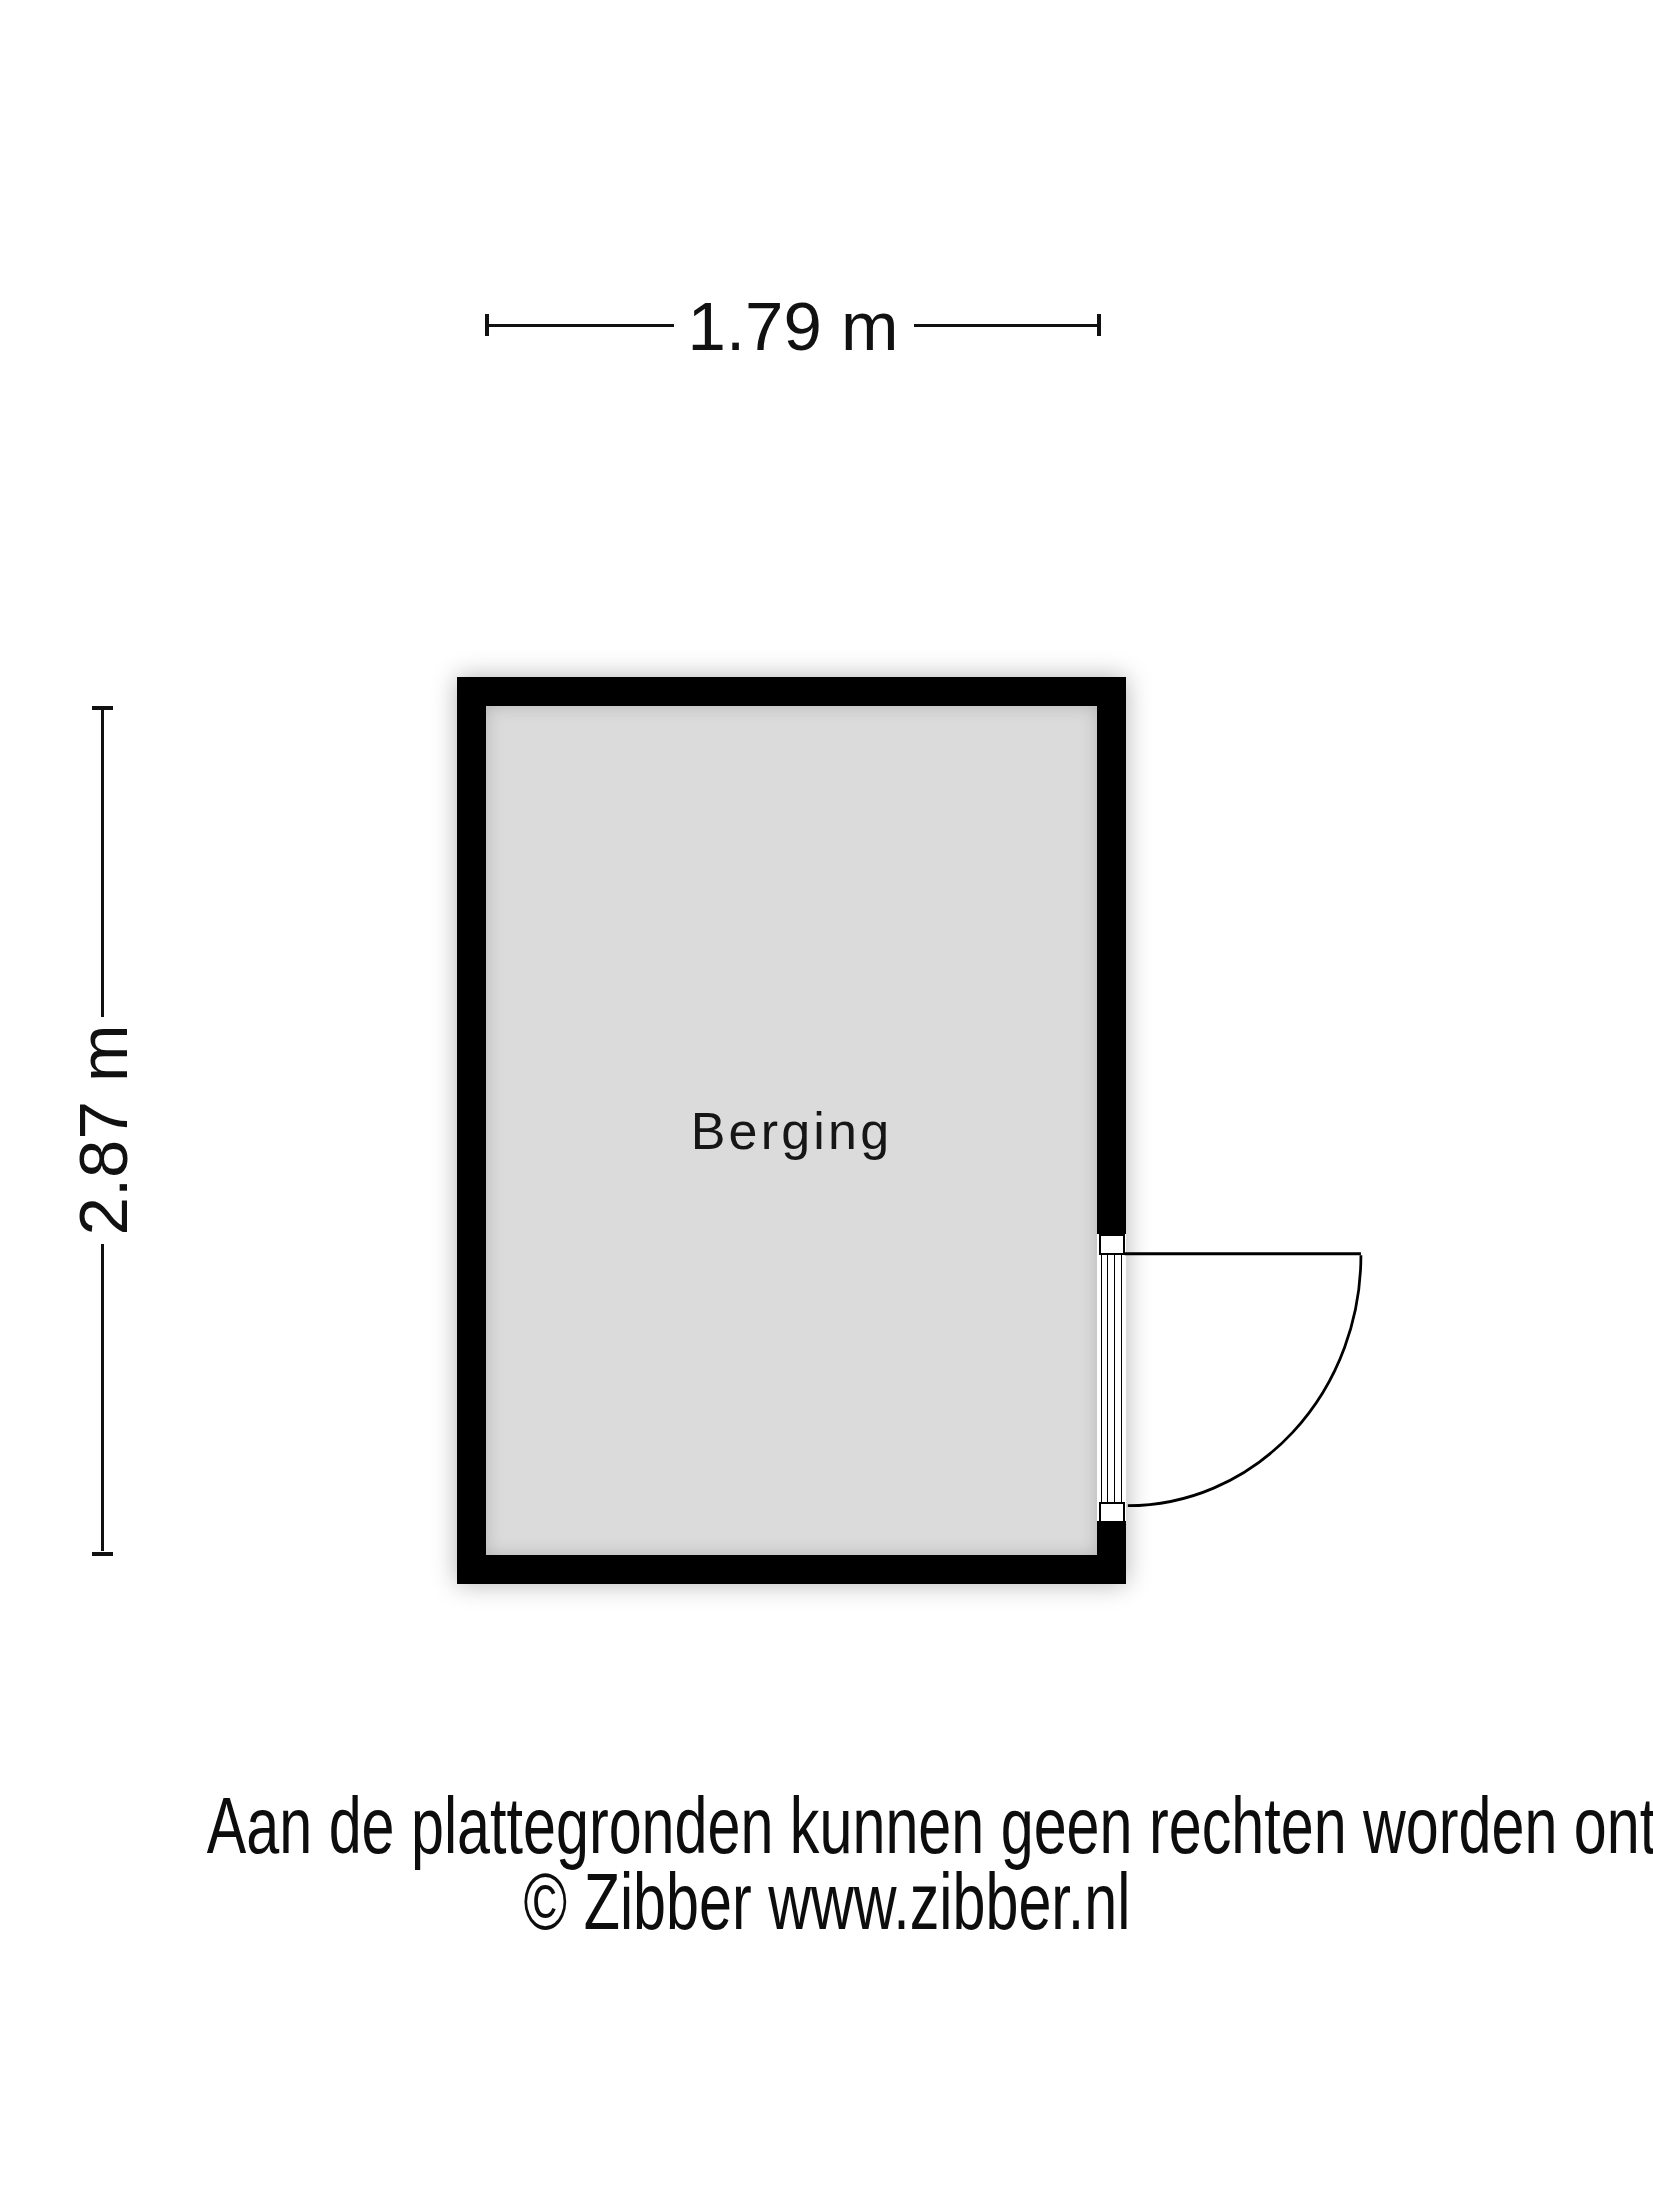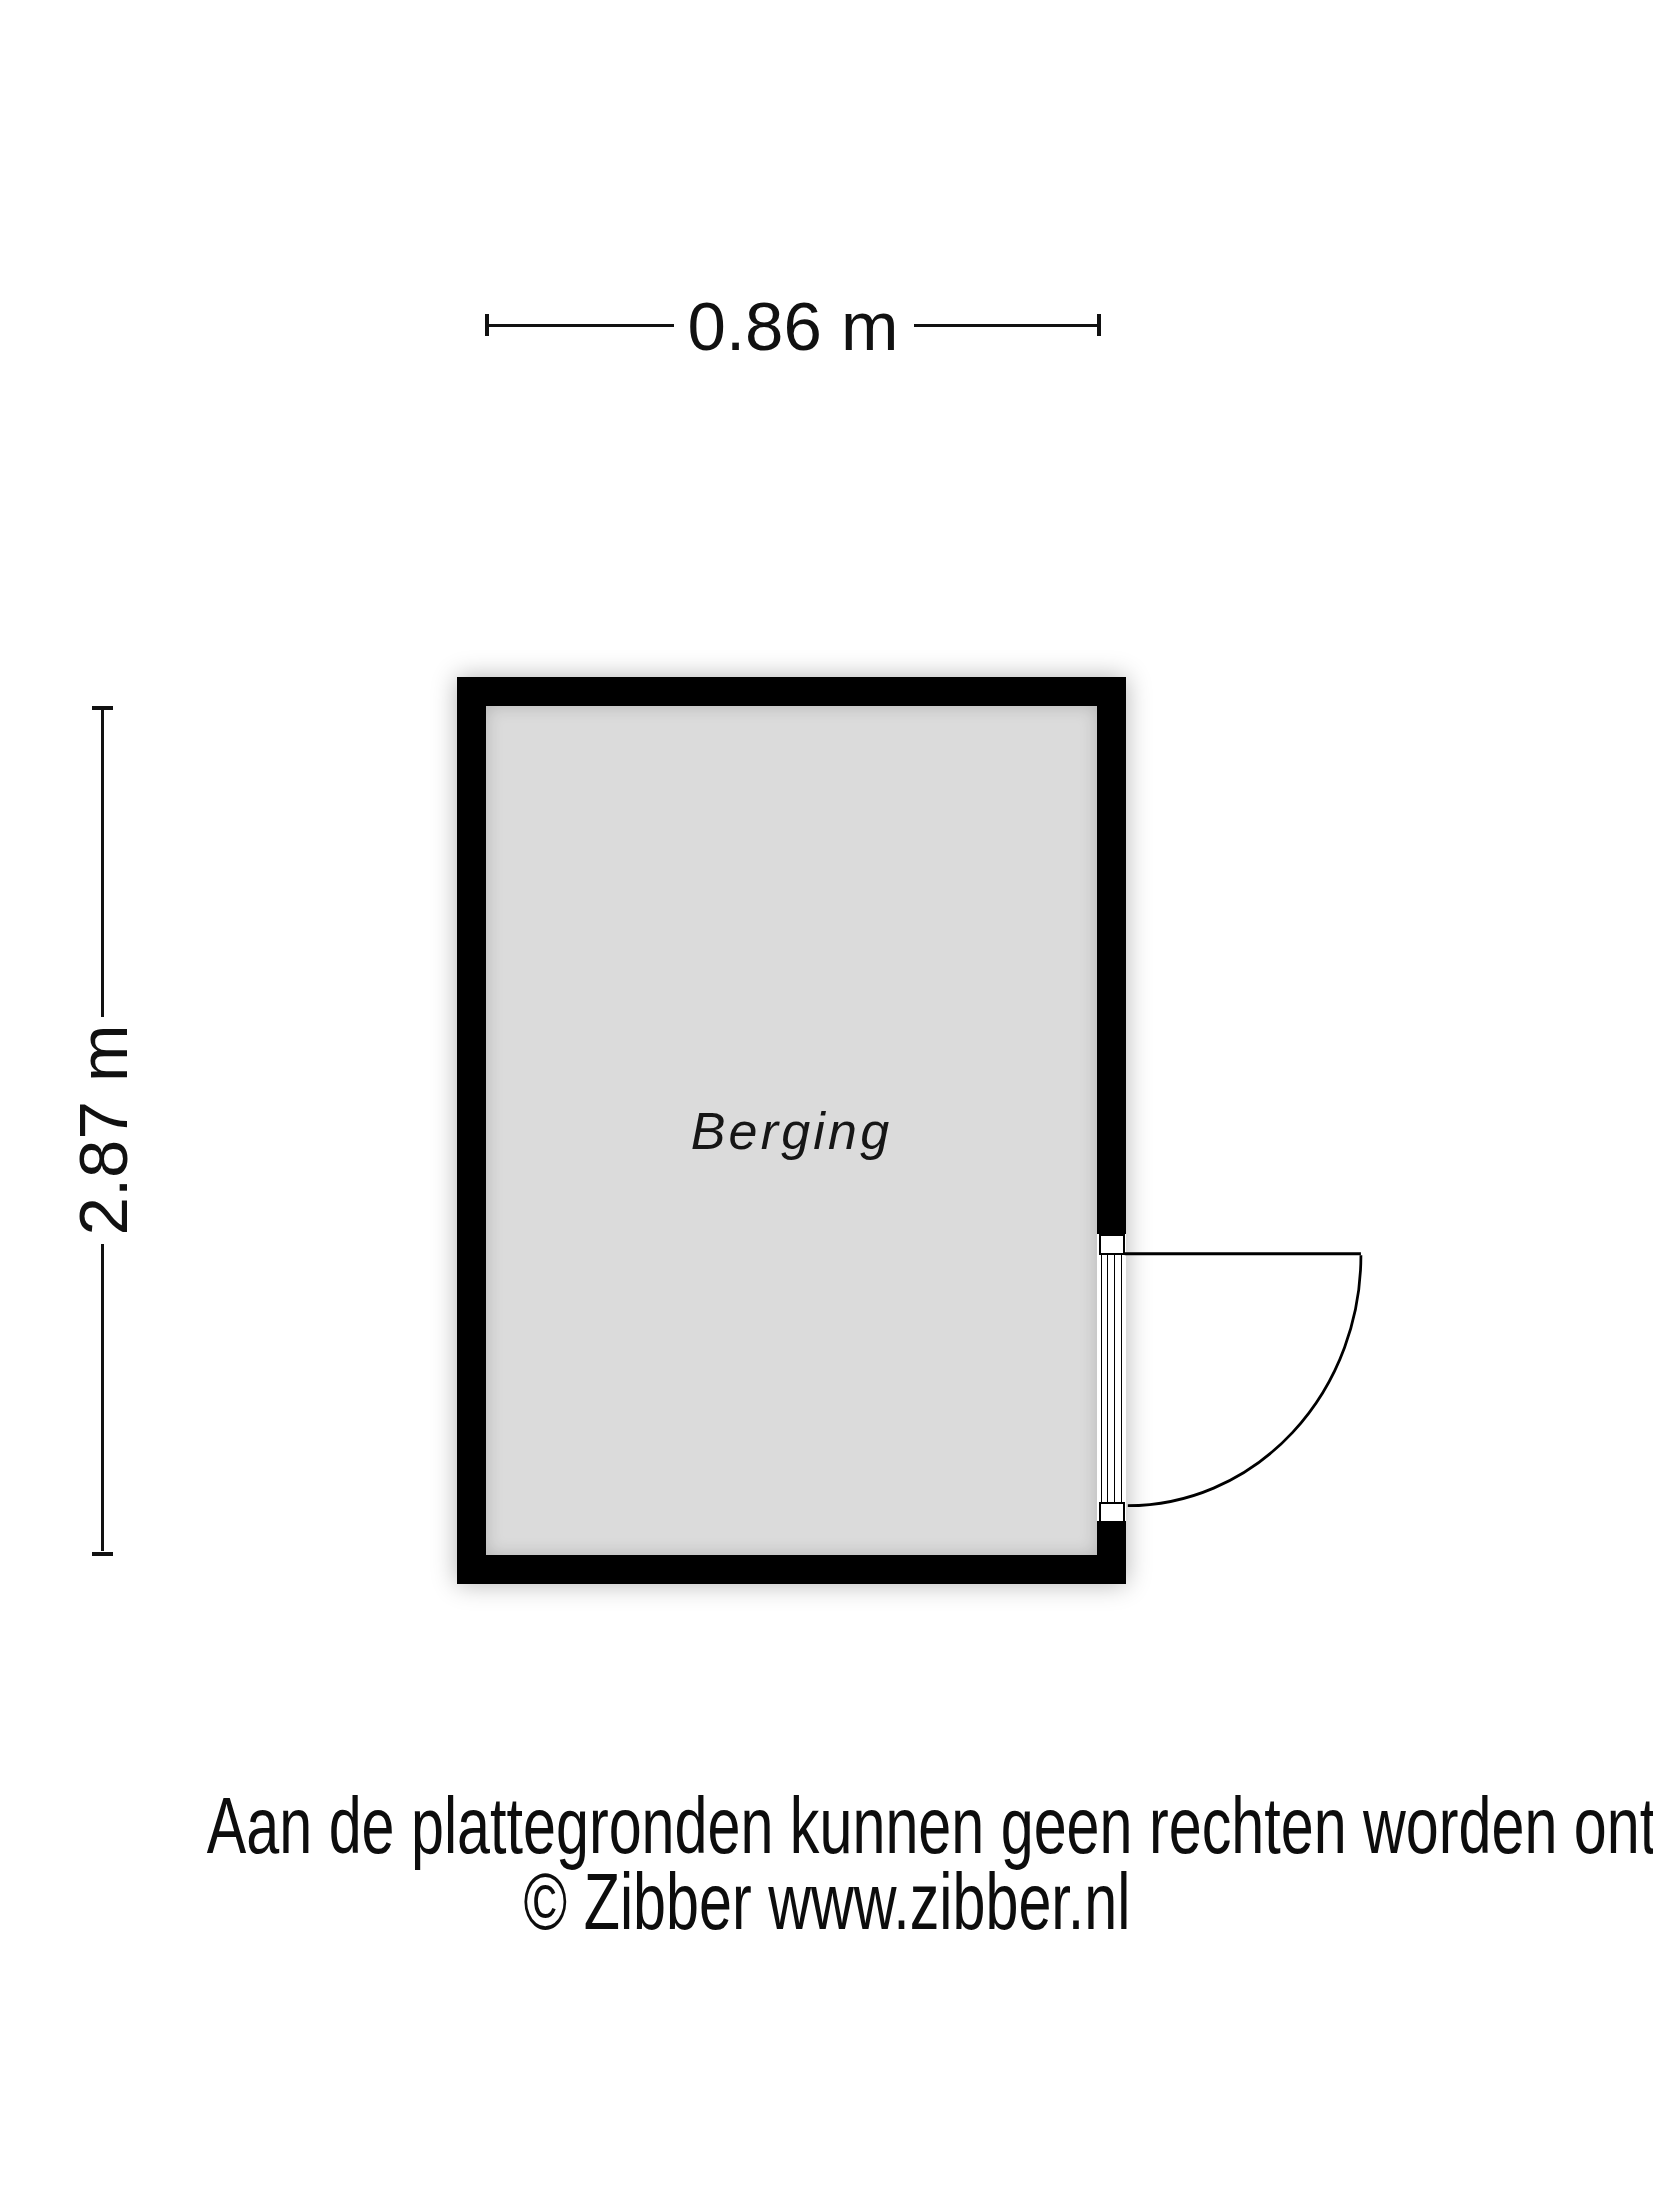--- a/index.html
+++ b/index.html
@@ -47,21 +47,21 @@
     box-shadow:0 0 23.6px rgba(0,0,0,0.30);
   }
   .floor{
     position:absolute;left:29px;top:29px;right:29px;bottom:29px;
     background:var(--floor);
     box-shadow:inset 0 0 17.3px rgba(0,0,0,0.18);
   }
   .room-label{
     position:absolute;left:50%;top:50%;
     transform:translate(-50%,-50%);
-    font-size:52px;letter-spacing:3.2px;color:#161616;white-space:nowrap;font-style:italic;
+    font-size:52px;letter-spacing:3.2px;color:#161616;white-space:nowrap;
   }
 
   
   .door-gap{
     position:absolute;left:1097px;top:1234px;width:29px;height:287px;
     background:#ffffff;
   }
   .door-block{
     position:absolute;left:1099px;width:26px;
     background:#ffffff;border:2.4px solid #000;box-sizing:border-box;
@@ -86,21 +86,21 @@
     color:#0d0d0d;white-space:nowrap;
   }
 </style>
 </head>
 <body>
 
 <div class="plan">
 
   <div class="dim dim-top-tick-left"></div>
   <div class="dim dim-top-seg-left"></div>
-  <span class="dim-top-label">0.86 m</span>
+  <span class="dim-top-label">1.79 m</span>
   <div class="dim dim-top-seg-right"></div>
   <div class="dim dim-top-tick-right"></div>
 
   <div class="dim dim-left-tick-top"></div>
   <div class="dim dim-left-seg-top"></div>
   <span class="dim-left-label">2.87 m</span>
   <div class="dim dim-left-seg-bottom"></div>
   <div class="dim dim-left-tick-bottom"></div>
 
   <div class="room">

